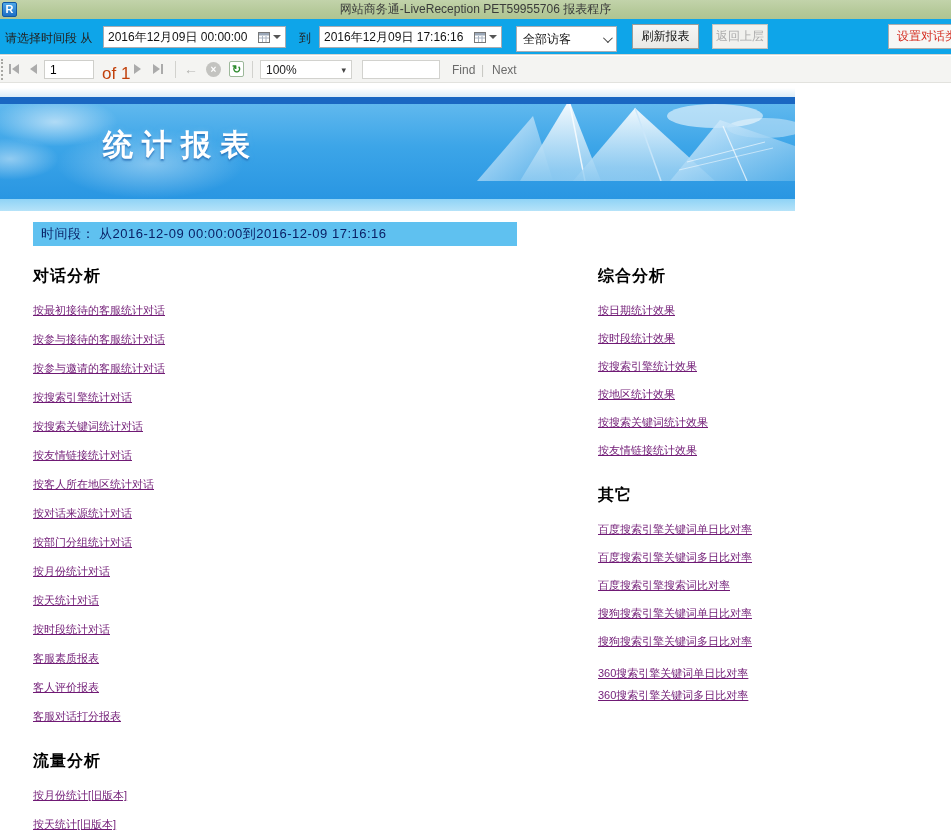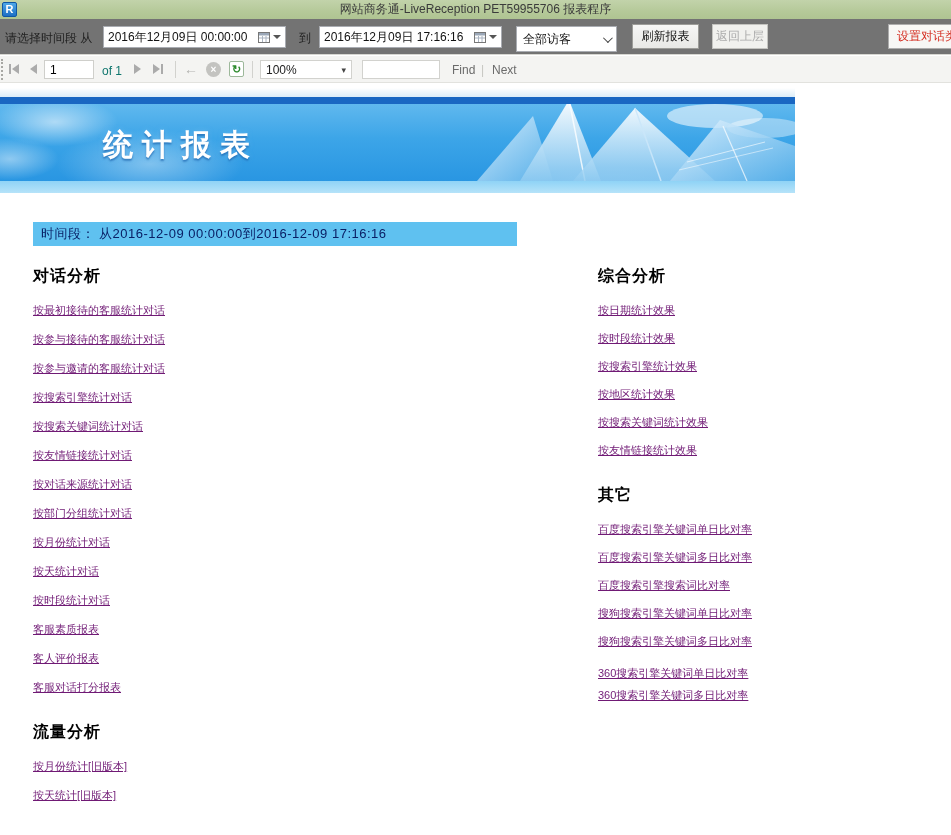--- a/index.html
+++ b/index.html
@@ -11,21 +11,21 @@
   .titlebar { position:absolute; left:0; top:0; width:951px; height:19px;
     background:linear-gradient(180deg,#C2D3AA 0%,#B5C999 60%,#AFC492 100%);
     display:flex; align-items:center; }
   .app-icon { position:absolute; left:2px; top:2px; width:15px; height:15px;
     background:linear-gradient(180deg,#4FA8E8,#1D6FC4); border:1px solid #0F57A5; border-radius:2px;
     color:#fff; font-size:11px; font-weight:bold; text-align:center; line-height:13px; }
   .win-title { width:100%; text-align:center; font-size:12px; color:#3B3B3B; }
 
   
   .toolbar { position:absolute; left:0; top:19px; width:951px; height:36px;
-    background:#737373; border-bottom:1px solid #D6D6D1; }
+    background:#0ea5e9; border-bottom:1px solid #D6D6D1; }
   .toolbar .lbl { position:absolute; top:11px; font-size:12px; color:#222; }
   .dtinput { position:absolute; top:7px; height:22px; width:183px; background:#fff;
     border:1px solid #A9ACB2; display:flex; align-items:center; font-size:12px; color:#111;
     padding:0 4px; cursor:default; }
   .dtinput .val { flex:1; white-space:nowrap; overflow:hidden; }
   .cal-wrap { display:flex; align-items:center; gap:3px; }
   .chev-dn { width:0; height:0; border-left:4px solid transparent; border-right:4px solid transparent;
     border-top:4px solid #555; }
   .select-box { position:absolute; top:7px; height:26px; background:#fff; border:1px solid #A9ACB2;
     display:flex; align-items:center; font-size:12px; color:#111; padding:0 6px; cursor:default;gap:24px; }
@@ -44,42 +44,42 @@
   .rtoolbar > * { position:absolute; }
   .grip { left:1px; top:3px; height:21px; width:3px; border-left:2px dotted #A7A7A3; }
   .navico { top:8px; display:flex; align-items:center; gap:1px; cursor:default; }
   .tri-l { width:0; height:0; border-top:5px solid transparent; border-bottom:5px solid transparent;
     border-right:7px solid #ABABAB; }
   .tri-r { width:0; height:0; border-top:5px solid transparent; border-bottom:5px solid transparent;
     border-left:7px solid #ABABAB; }
   .vbar { width:2px; height:10px; background:#ABABAB; }
   .pageinput { left:44px; top:4px; width:50px; height:19px; border:1px solid #CFCFCB;
     background:#fff; font-size:12px; padding:0 5px; font-family:"Liberation Sans", sans-serif; }
-  .oftext { left:102px; top:8px; font-size:12px; color:#0f766e; }
+  .oftext { left:102px; top:8px; font-size:17px; color:#c2410c; }
   .sep { top:5px; width:1px; height:17px; background:#D2D2CE; }
   .gicon { font-size:14px; color:#B3B3B0; top:5px; cursor:default; }
   .stopico { top:6px; width:15px; height:15px; border-radius:50%; background:#C3C3C0;
     color:#fff; font-size:10px; font-weight:bold; text-align:center; line-height:15px; cursor:default; }
   .refico { top:5px; width:15px; height:16px; background:#fff; border:1px solid #9DB89A;
     border-radius:2px; color:#2E8B2E; font-size:11px; font-weight:bold; text-align:center;
     line-height:14px; cursor:default; }
   .zoombox { left:260px; top:4px; width:92px; height:19px; background:#fff; border:1px solid #D2D2CE;
     display:flex; align-items:center; font-size:12px; color:#222; padding:0 5px; cursor:default; }
   .zoombox .val { flex:1; }
   .zoombox .arr { font-size:9px; color:#444; }
   .searchinput { left:362px; top:4px; width:78px; height:19px; border:1px solid #D2D2CE;
     background:#fff; font-size:12px; padding:0 4px; font-family:"Liberation Sans", sans-serif; }
   .findlink { top:7px; font-size:12px; color:#6B6B6B; cursor:pointer; }
   .findsep { top:7px; font-size:12px; color:#C5C5C1; }
 
   
   .banner { position:absolute; left:0; top:88px; width:795px; height:105px; }
   .b-strip1 { height:9px; background:linear-gradient(180deg,#FFFFFF,#DCEDF8); }
   .b-line { height:7px; background:#1A67C2; }
-  .b-main { position:relative; height:77px; overflow:hidden;
+  .b-main { position:relative; height:95px; overflow:hidden;
     background:
       radial-gradient(90px 35px at 55px 18px, rgba(255,255,255,.55), transparent 70%),
       radial-gradient(130px 48px at 150px 60px, rgba(255,255,255,.38), transparent 72%),
       radial-gradient(70px 30px at 10px 55px, rgba(255,255,255,.45), transparent 70%),
       linear-gradient(180deg,#60B8EE 0%, #3CA5E8 45%, #2996E2 100%); text-align: center; }
   .b-title { position:absolute; left:103px; top:21px; font-size:30px; font-weight:bold; color:#fff;
     letter-spacing:9px; text-shadow:0 2px 2px rgba(21,92,167,.65), 0 0 5px rgba(120,190,240,.6); }
   .b-bldg { position:absolute; right:0; top:0; }
   .b-strip2 { height:12px; background:linear-gradient(180deg,#8FD3F6,#B6E3F9); }
 
@@ -235,20 +235,21 @@
   <div class="period-bar">时间段：  从2016-12-09 00:00:00到2016-12-09 17:16:16</div>
 
   <div class="col col-left">
     <h2>对话分析</h2>
     <a class="rlink">按最初接待的客服统计对话</a>
     <a class="rlink">按参与接待的客服统计对话</a>
     <a class="rlink">按参与邀请的客服统计对话</a>
     <a class="rlink gap-sm">按搜索引擎统计对话</a>
     <a class="rlink">按搜索关键词统计对话</a>
     <a class="rlink">按友情链接统计对话</a>
+    <a class="rlink">按客人所在地区统计对话</a>
     <a class="rlink">按对话来源统计对话</a>
     <a class="rlink">按部门分组统计对话</a>
     <a class="rlink">按月份统计对话</a>
     <a class="rlink">按天统计对话</a>
     <a class="rlink">按时段统计对话</a>
     <a class="rlink">客服素质报表</a>
     <a class="rlink">客人评价报表</a>
     <a class="rlink">客服对话打分报表</a>
     <h2 class="sec-gap">流量分析</h2>
     <a class="rlink">按月份统计[旧版本]</a>

